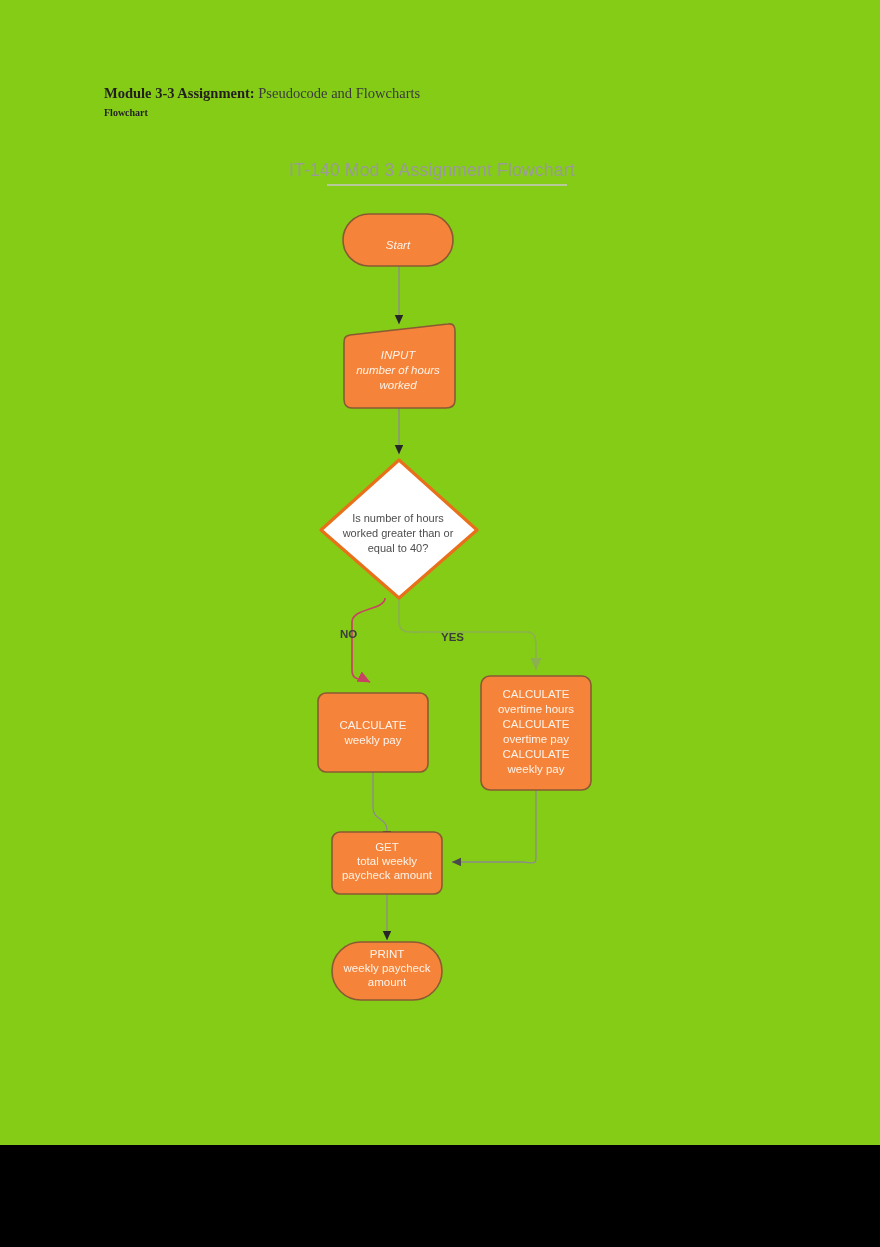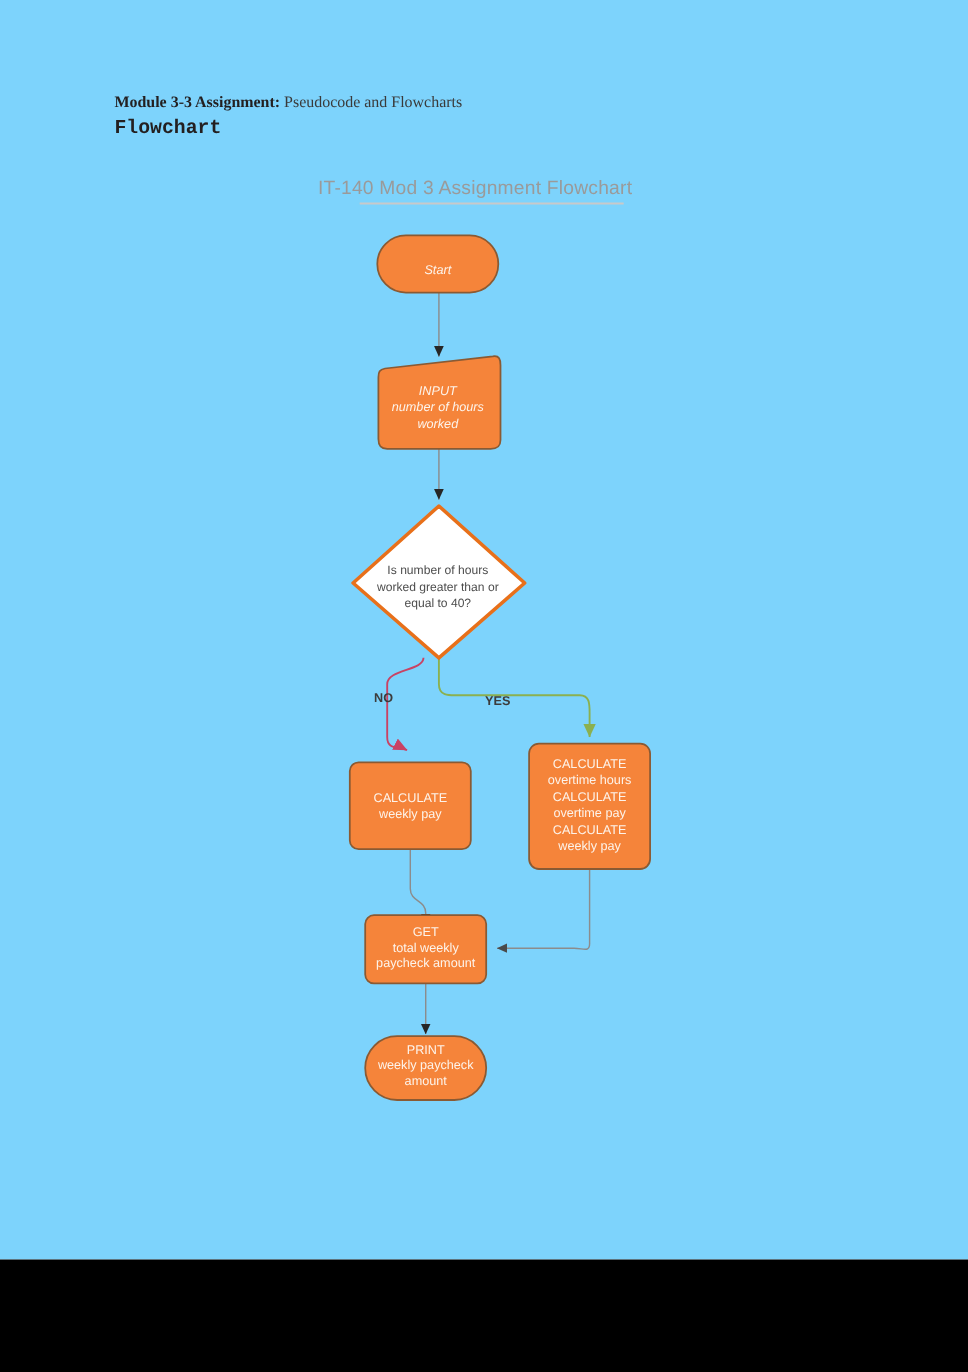--- a/index.html
+++ b/index.html
@@ -12,21 +12,21 @@
     height: 1247px;
     position: relative;
     overflow: hidden;
     font-family: "Liberation Sans", sans-serif;
   }
   .page {
     position: absolute;
     left: 0; top: 0;
     width: 880px;
     height: 1145px;
-    background: #7dd3fc;
+    background: #84cc16;
   }
   .doc-heading {
     position: absolute;
     left: 104px;
     top: 80px;
     width: 680px;
     font-family: "Liberation Serif", serif;
     font-size: 14.5px;
     line-height: 27px;
     color: #231f20;
@@ -35,22 +35,22 @@
     font-weight: bold;
   }
   .doc-heading .reg {
     font-weight: normal;
     color: #3a3a3a;
   }
   .doc-subheading {
     position: absolute;
     left: 104px;
     top: 107px;
-    font-family: Liberation Mono, monospace;
-    font-size: 18px;
+    font-family: Liberation Serif, serif;
+    font-size: 10px;
     font-weight: bold;
     color: #231f20;
   }
   .flow-wrap {
     position: absolute;
     left: 0px;
     top: 140px;
     width: 704px;
     height: 900px;
   }

